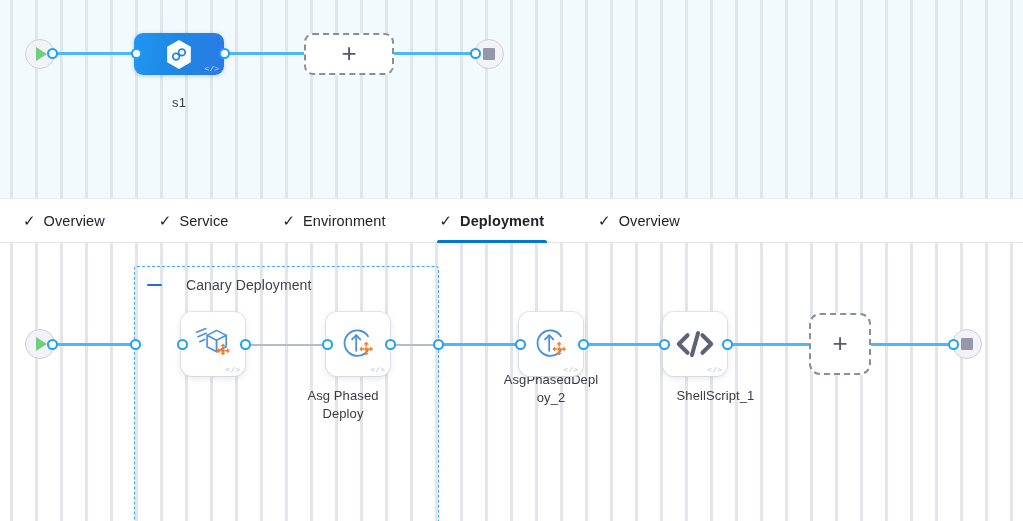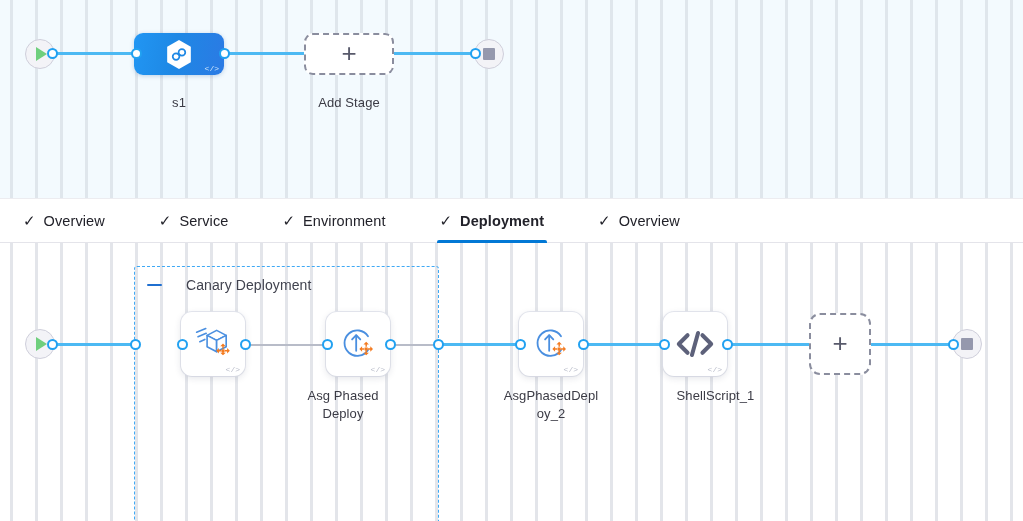--- a/index.html
+++ b/index.html
@@ -245,21 +245,20 @@
   </div>
   <div class="port" style="left:131px; top:48px;"></div>
   <div class="port" style="left:219px; top:48px;"></div>
   <div class="node-label" style="left:109px; top:94px; width:140px;">s1</div>
 
   <div class="node" style="left:304px; top:33px;">
     <div class="add-node add-stage-box">
       <span class="plus">+</span>
     </div>
   </div>
-  <div class="node-label" style="left:279px; top:94px; width:140px;">Add Stage</div>
 
   <div class="port" style="left:470px; top:48px;"></div>
   <div class="terminal" style="left:474px; top:39px;">
     <div class="stop-sq"></div>
   </div>
 </div>
 
 <div id="tab-bar">
   <div class="tab">
     <span class="check">✓</span>
@@ -375,21 +374,21 @@
           <polygon points="26.5,24.5 23.5,27.5 26.5,30.5 26.5,28.3 29,28.3 29,26.7 26.5,26.7"></polygon>
           <polygon points="35.5,24.5 38.5,27.5 35.5,30.5 35.5,28.3 33,28.3 33,26.7 35.5,26.7"></polygon>
           <rect x="29.3" y="25.8" width="3.4" height="3.4"></rect>
         </g>
       </svg>
       <span class="code-badge grey">&lt;/&gt;</span>
     </div>
   </div>
   <div class="port" style="left:515px; top:96px;"></div>
   <div class="port" style="left:578px; top:96px;"></div>
-  <div class="node-label" style="left:491px; top:144px; width:120px;text-align:center;">AsgPhasedDepl
+  <div class="node-label" style="left:491px; top:128px; width:120px;text-align:center;">AsgPhasedDepl
 oy_2</div>
 
   <div class="node" style="left:663px; top:69px;">
     <div class="step-node">
       <svg width="42" height="36" viewBox="0 0 48 40">
         <g stroke="#5d617a" stroke-width="4.6" fill="none" stroke-linecap="round" stroke-linejoin="round">
           <path d="M15.5 10 L5.5 20 L15.5 30"></path>
           <path d="M32.5 10 L42.5 20 L32.5 30"></path>
           <path d="M27.5 7.5 L20.5 32.5"></path>
         </g>

